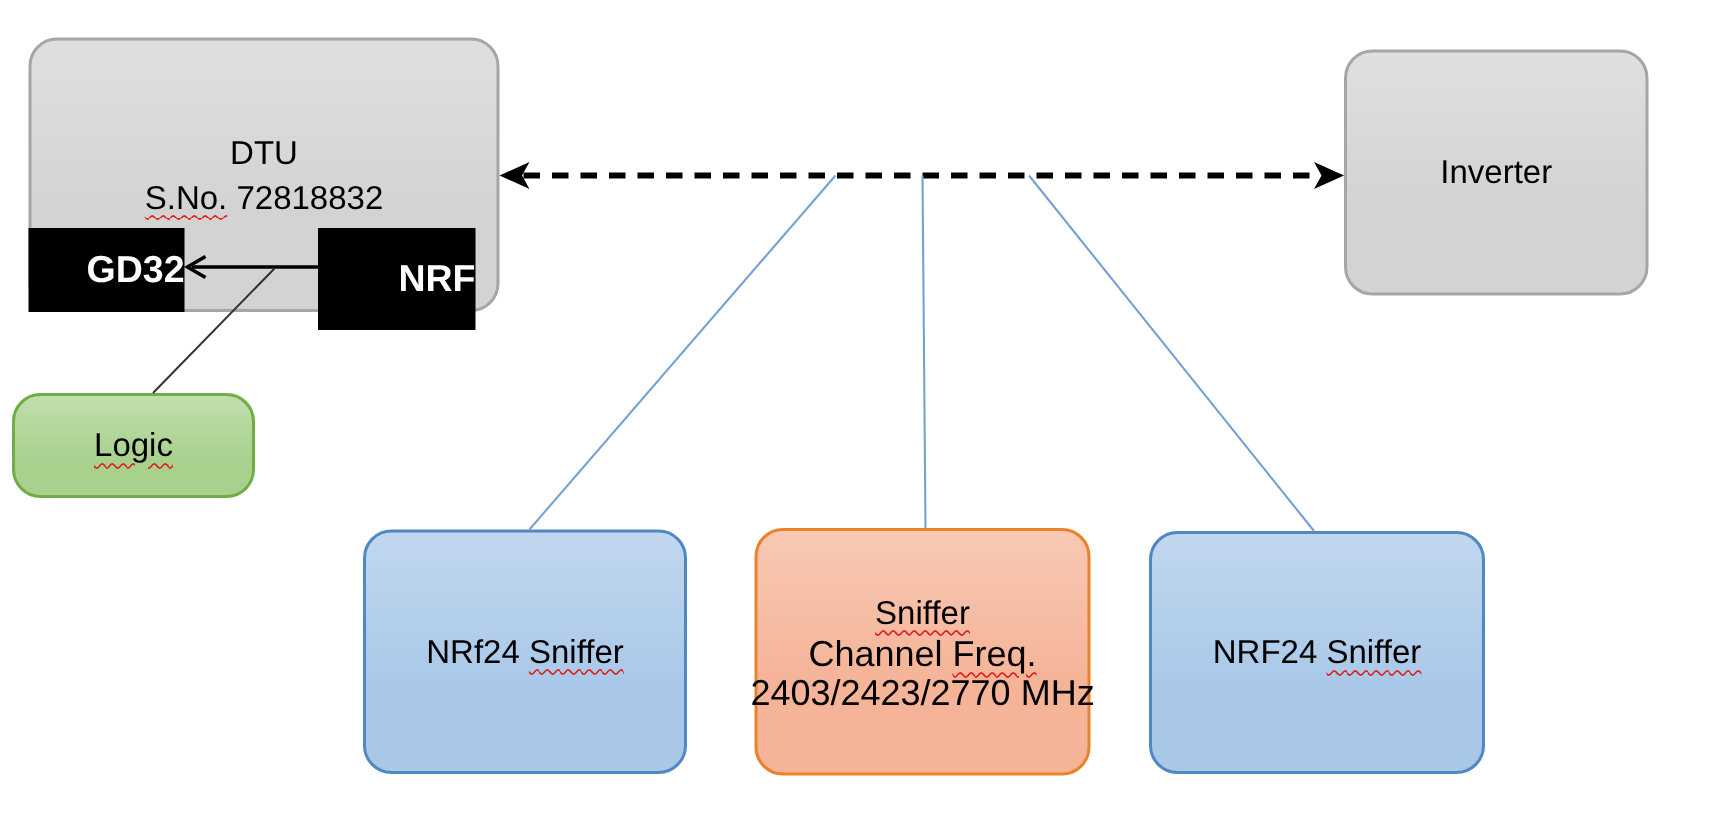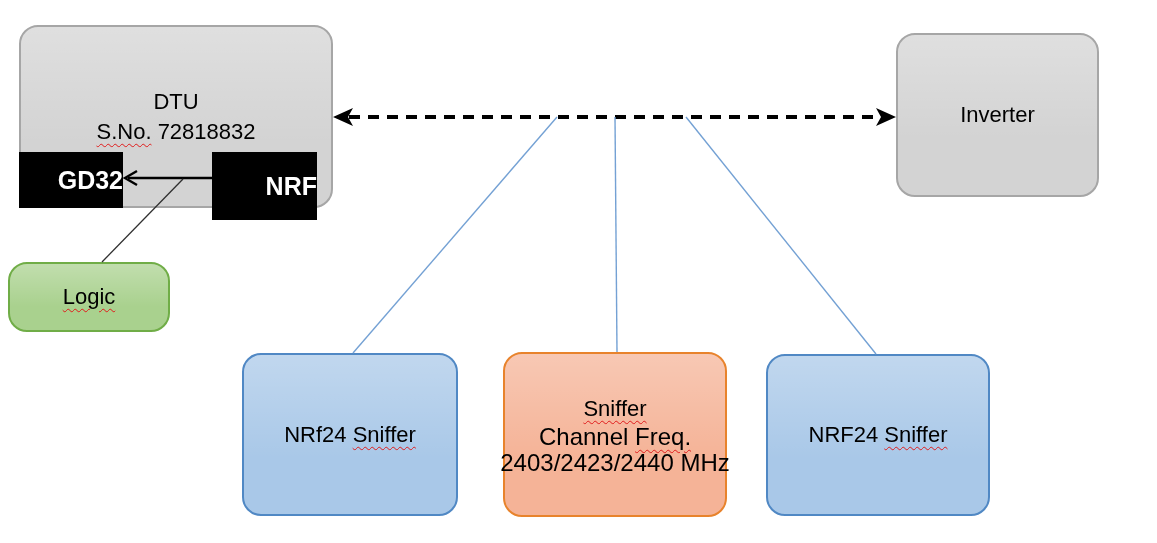--- a/index.html
+++ b/index.html
@@ -101,21 +101,21 @@
 
   <div class="box hackrf">
     <div class="line">
       <span class="misspell">Sniffer</span>
     </div>
     <div class="line sm">
       <span>Channel</span>
       <span class="misspell">Freq.</span>
     </div>
     <div class="line sm">
-      <span>2403/2423/2440 MHz</span>
+      <span>2403/2423/2770 MHz</span>
     </div>
   </div>
 
   <div class="box snifferR">
     <div class="line">
       <span>NRF24</span>
       <span class="misspell">Sniffer</span>
     </div>
   </div>
 

